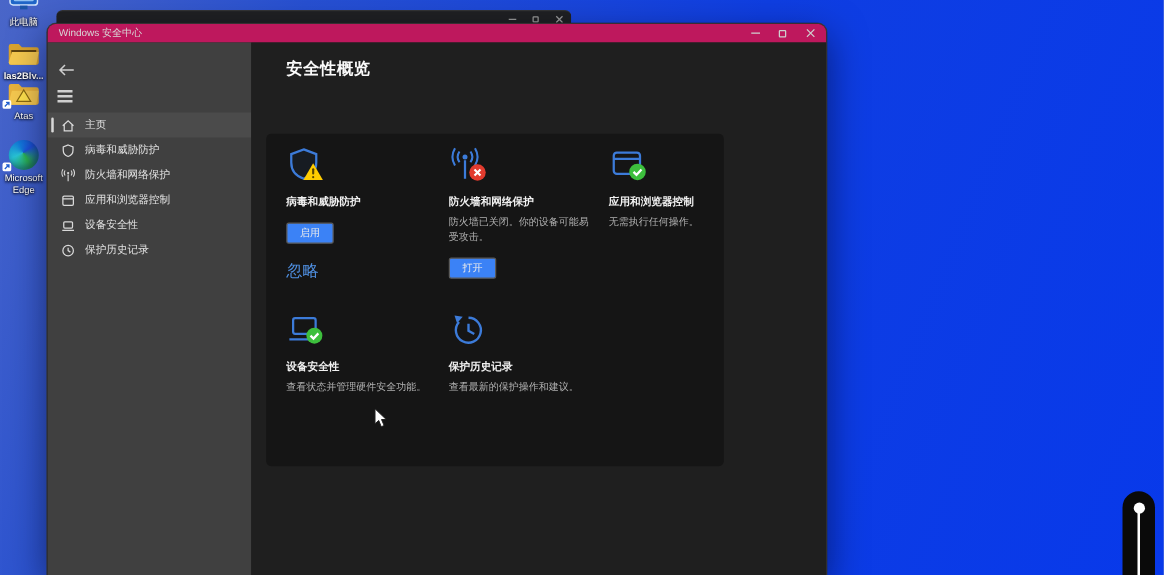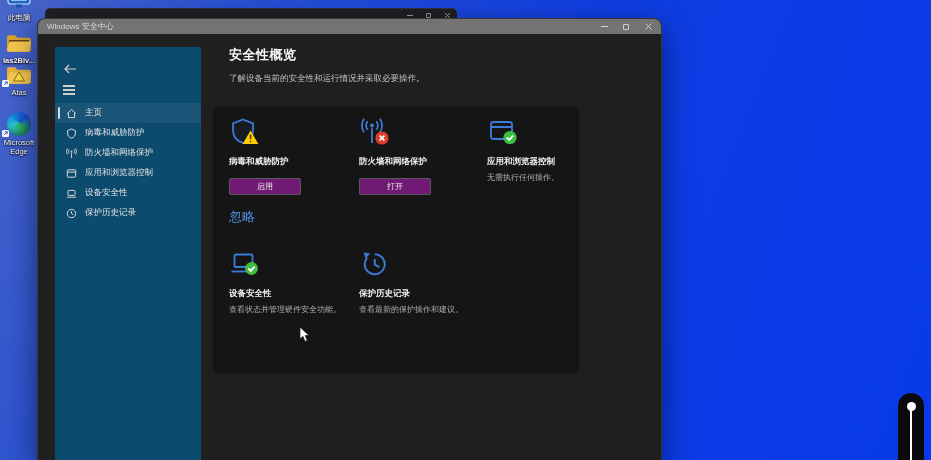--- a/index.html
+++ b/index.html
@@ -19,52 +19,52 @@
     background:conic-gradient(from 150deg at 48% 42%,#2bb24c,#28c5d7 95deg,#1179dc 190deg,#1d4fd8 265deg,#2bb24c 360deg);
     box-shadow:inset -2px -3px 5px rgba(8,30,90,.45);}
   
   .bg-win{position:absolute;left:45px;top:8px;width:412px;height:12px;background:#1f2023;
     border-radius:5px 5px 0 0;border-top:1px solid rgba(255,255,255,.09);}
   .bg-win .ctr{position:absolute;right:6px;top:0;height:100%;display:flex;gap:13px;align-items:center;}
   
   .win{position:absolute;left:37px;top:18px;width:625px;height:442px;background:#202020;
     border-radius:8px 8px 0 0;border:1px solid rgba(255,255,255,.10);border-bottom:none;
     box-shadow:0 10px 30px rgba(0,0,20,.5);overflow:hidden;box-sizing:border-box;}
-  .titlebar{position:absolute;left:0;top:0;right:0;height:15px;background:#737373;
+  .titlebar{position:absolute;left:0;top:0;right:0;height:15px;background:#be185d;
     display:flex;align-items:center;}
   .titlebar .t{font-size:8px;color:#d8d8d8;padding-left:9px;}
   .win-ctrls{position:absolute;right:2px;top:0;height:15px;display:flex;}
   .wbtn{width:22px;height:15px;display:flex;align-items:center;justify-content:center;}
   .glyph-min{width:7px;height:1px;background:#cfcfcf;}
   .glyph-max{width:6px;height:6px;border:1px solid #cfcfcf;border-radius:1px;box-sizing:border-box;}
   .bg-win .glyph-min{background:#9a9a9a;width:6px;}
   .bg-win .glyph-max{border-color:#9a9a9a;width:5px;height:5px;}
   
-  .sidebar{position:absolute;left:17px;top:15px;bottom:0;width:163px;background:#0c4a6e;margin-top:13px;}
+  .sidebar{position:absolute;left:0;top:15px;bottom:0;width:163px;background:#404040;}
   .side-back{position:absolute;left:8px;top:16px;width:14px;height:12px;}
   .side-menu{position:absolute;left:8px;top:38px;width:12px;display:flex;flex-direction:column;gap:2.5px;}
   .side-menu i{display:block;height:1.5px;background:#cfcfcf;}
   .nav{position:absolute;left:0;right:0;top:56px;}
   .nav-item{position:relative;height:20px;display:flex;align-items:center;gap:8px;padding-left:11px;}
   .nav-item.selected{background:rgba(255,255,255,.06);}
   .nav-item .accent{position:absolute;left:3px;top:4px;width:2px;height:12px;background:#d8d8d8;border-radius:1px;}
   .nav-item .nlbl{font-size:8.5px;color:#e3e3e3;white-space:nowrap;}
   .nav-ic{width:11px;height:11px;flex:0 0 11px;}
   
   .content{position:absolute;left:163px;top:15px;right:0;bottom:0;background:#1f1f1f;}
   .page-title{position:absolute;left:28px;top:12px;font-size:13px;font-weight:700;color:#fafafa;letter-spacing:.5px;}
   .page-sub{position:absolute;left:28px;top:39px;font-size:8.5px;color:#c3c3c3;}
   .panel{position:absolute;left:12px;top:73px;width:366px;height:266px;background:#151515;border-radius:4px;}
   .tile{position:absolute;width:118px;}
   .t1{left:16px;top:10px;}  .t2{left:146px;top:10px;}  .t3{left:274px;top:10px;}
   .t4{left:16px;top:142px;} .t5{left:146px;top:142px;}
   .tile .ticon{width:32px;height:30px;position:relative;}
   .tile .ttitle{margin-top:9px;font-size:8.5px;font-weight:700;color:#f0f0f0;white-space:nowrap;}
   .tile .tdesc{margin-top:4px;font-size:8px;line-height:1.5;color:#b0b0b0;width:112px;}
-  .tbtn{margin-top:10px;width:72px;height:17px;background:#701a75;border:1px solid #5a5a5a;border-radius:2px;
+  .tbtn{margin-top:10px;width:38px;height:17px;background:#3b82f6;border:1px solid #5a5a5a;border-radius:2px;
     display:flex;align-items:center;justify-content:center;font-size:8px;color:#ececec;box-sizing:border-box;cursor:pointer;}
   .tlink{display:inline-block;margin-top:13px;font-size:13px;color:#4f8fe0;cursor:pointer;}
   
   .cursor{position:absolute;left:299px;top:327px;}
   .marker{position:absolute;left:898px;top:393px;width:26px;height:67px;background:#0a0a0a;border-radius:13px 13px 0 0;}
   .marker .dot{position:absolute;left:50%;top:9px;width:9px;height:9px;margin-left:-4.5px;border-radius:50%;background:#fff;}
   .marker .line{position:absolute;left:50%;top:17px;bottom:0;width:2.5px;margin-left:-1.25px;background:#fff;}
 </style>
 </head>
 <body>
@@ -205,21 +205,20 @@
           <path d="M5.5 3.2 V5.5 L7.3 6.7" stroke="#d9d9d9" stroke-width="1" fill="none"></path>
         </svg>
         <span class="nlbl">保护历史记录</span>
       </div>
 
     </div>
   </div>
 
   <div class="content">
     <div class="page-title">安全性概览</div>
-    <div class="page-sub">了解设备当前的安全性和运行情况并采取必要操作。</div>
 
     <div class="panel">
 
       <div class="tile t1">
         <div class="ticon">
           <svg width="32" height="30" viewBox="0 0 32 30">
             <path d="M14 2.5 L24 6.3 V13 C24 19.8 19.7 24.1 14 26 C8.3 24.1 4 19.8 4 13 V6.3 Z" stroke="#3c7bd9" stroke-width="1.8" fill="rgba(60,123,217,0.07)"></path>
             <polygon points="21.5,13.5 29.3,27 13.7,27" fill="#ffcc00"></polygon>
             <rect x="20.7" y="17.5" width="1.7" height="5" rx="0.8" fill="#5a4500"></rect>
             <rect x="20.7" y="23.8" width="1.7" height="1.7" rx="0.8" fill="#5a4500"></rect>
@@ -234,20 +233,21 @@
         <div class="ticon">
           <svg width="32" height="30" viewBox="0 0 32 30">
             <circle cx="13" cy="8.5" r="2" fill="#3c7bd9"></circle>
             <path d="M13 11.2 V26" stroke="#3c7bd9" stroke-width="1.8"></path>
             <path d="M8.6 4.2 Q5.6 8.5 8.6 12.8 M17.4 4.2 Q20.4 8.5 17.4 12.8 M5 1.6 Q0.9 8.5 5 15.4 M21 1.6 Q25.1 8.5 21 15.4" stroke="#3c7bd9" stroke-width="1.7" fill="none"></path>
             <circle cx="23" cy="21" r="6.6" fill="#e23b2e"></circle>
             <path d="M20.6 18.6 L25.4 23.4 M25.4 18.6 L20.6 23.4" stroke="#fff" stroke-width="1.7"></path>
           </svg>
         </div>
         <div class="ttitle">防火墙和网络保护</div>
+        <div class="tdesc">防火墙已关闭。你的设备可能易受攻击。</div>
         <div class="tbtn">打开</div>
       </div>
 
       <div class="tile t3">
         <div class="ticon">
           <svg width="32" height="30" viewBox="0 0 32 30">
             <rect x="4" y="5" width="21" height="17" rx="2.5" stroke="#3c7bd9" stroke-width="1.8" fill="none"></rect>
             <line x1="4" y1="10" x2="25" y2="10" stroke="#3c7bd9" stroke-width="1.8"></line>
             <circle cx="23" cy="20.5" r="6.6" fill="#3dbf3d"></circle>
             <path d="M19.8 20.5 L22.2 22.9 L26.2 18.6" stroke="#fff" stroke-width="1.8" fill="none"></path>

